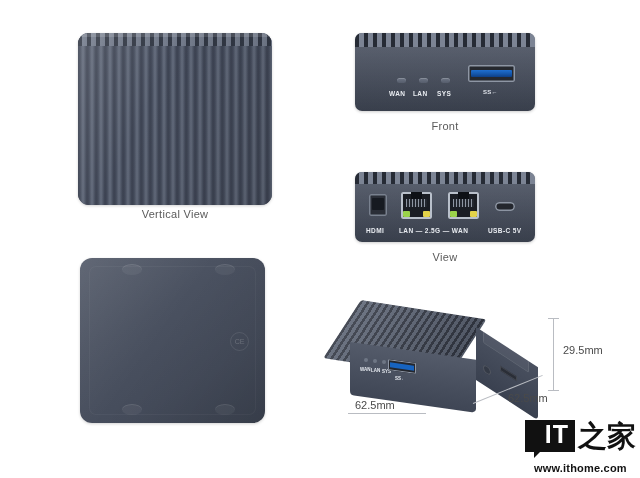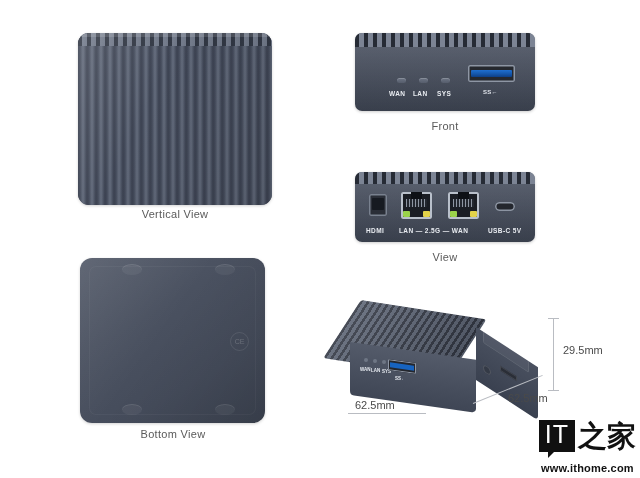--- a/index.html
+++ b/index.html
@@ -207,22 +207,22 @@
   }
 
   
   .dimline{position:absolute;background:#b9bcc2;}
   .dimtxt{position:absolute;font-size:11px;color:#4a4a4a;white-space:nowrap;}
 
   
   #watermark{position:absolute;right:4px;bottom:4px;text-align:center;}
   #watermark .logo{display:flex;align-items:center;gap:3px;justify-content:flex-end;}
   #watermark .it{
-    background:#111;color:#fff;font-weight:normal;font-size:25px;line-height:1;
-    padding:2px 6px 5px 6px;letter-spacing:1px;position:relative;
+    background:#111;color:#fff;font-weight:bold;font-size:25px;line-height:1;
+    padding:2px 6px 5px 20px;letter-spacing:1px;position:relative;
     font-family:"Liberation Sans",sans-serif;
     text-align:center;
   }
   #watermark .it::after{
     content:"";position:absolute;left:9px;bottom:-6px;
     border-left:7px solid #111;border-bottom:7px solid transparent;
   }
   #watermark .cn{font-size:29px;font-weight:bold;color:#111;line-height:1;font-family:"DejaVu Sans",sans-serif;}
   #watermark .url{font-size:11px;font-weight:bold;color:#111;margin-top:10px;letter-spacing:.2px;}
 </style>
@@ -241,21 +241,20 @@
 
   <div class="panel" id="bottom-view">
     <div class="inset"></div>
     <div class="foot f1"></div>
     <div class="foot f2"></div>
     <div class="foot f3"></div>
     <div class="foot f4"></div>
     <div class="badge">CE</div>
     <div class="sheen"></div>
   </div>
-  <div class="caption" style="left:78px;top:428px;width:190px;">Bottom View</div>
 
   <div class="panel" id="front-view">
     <div class="fin-strip"></div>
     <div class="face-sheen"></div>
 
     <div class="led" style="left:42px;top:45px;"></div>
     <div class="led" style="left:64px;top:45px;"></div>
     <div class="led" style="left:86px;top:45px;"></div>
 
     <div class="iolabel" style="left:34px;top:57px;">WAN</div>

